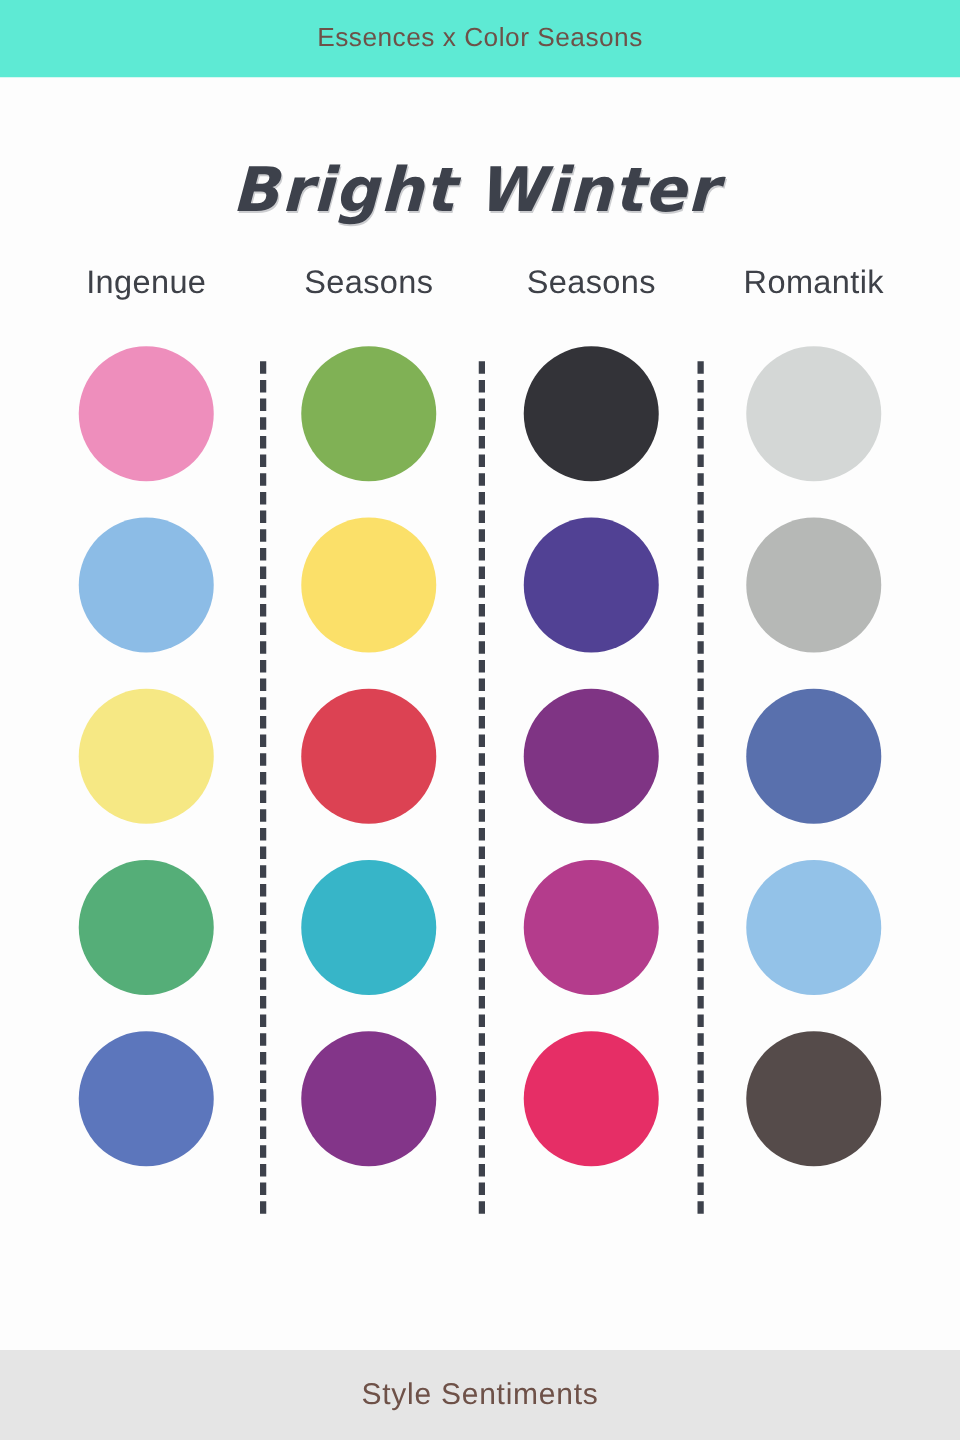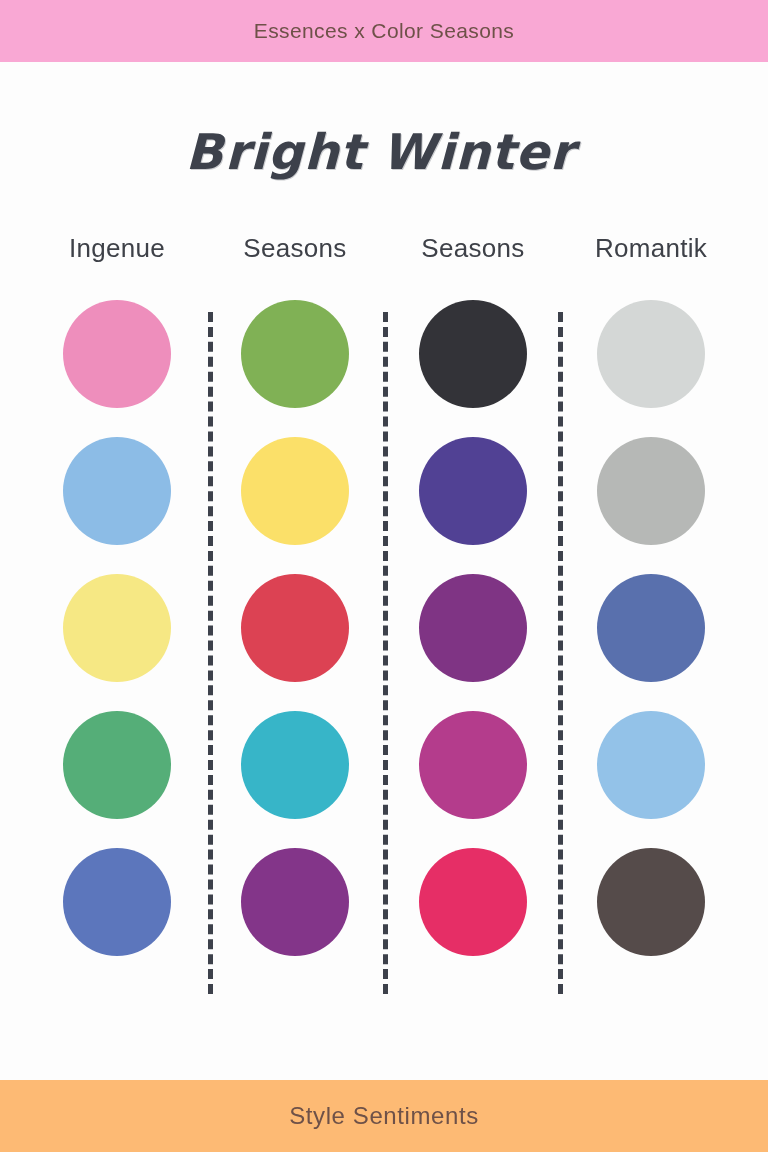--- a/index.html
+++ b/index.html
@@ -64,21 +64,21 @@
     font-weight: 700;
     font-style: italic;
     color: #3D414B;
     letter-spacing: 1px;
     transform: skewX(-4deg);
     text-shadow: 1px 1px 0 rgba(61,65,75,0.25);
   }
 
   
   .grid {
-    margin-top: 52px;
+    margin-top: 29px;
     width: 700px;
     display: grid;
     grid-template-columns: repeat(4, 1fr);
     column-gap: 12px;
     position: relative;
   }
 
   .col {
     position: relative;
     display: flex;
@@ -127,21 +127,21 @@
     grid-template-columns: repeat(4, 1fr);
     pointer-events: none;
   }
   .dividers-layer > div { position: relative; }
 </style>
 </head>
 <body>
 
 <div class="poster">
 
-  <div class="band band-top" style="background: #f9a8d4;">
+  <div class="band band-top" style="background: #5eead4;">
     <div class="band-text" style="color: rgb(110, 81, 72);">Essences x Color Seasons</div>
   </div>
 
   <div class="sheet" style="background: rgb(253, 253, 253);">
 
     <div class="season-title" style="color: rgb(61, 65, 75);">Bright Winter</div>
 
     <div class="grid">
       <div class="dividers-layer">
         <div></div>
@@ -196,17 +196,17 @@
           <div class="swatch" style="background: rgb(182, 184, 182);"></div>
           <div class="swatch" style="background: rgb(89, 112, 173);"></div>
           <div class="swatch" style="background: rgb(147, 194, 232);"></div>
           <div class="swatch" style="background: rgb(85, 75, 74);"></div>
         </div>
       </div>
 
     </div>
   </div>
 
-  <div class="band band-bottom" style="background: #fdba74;">
+  <div class="band band-bottom" style="background: #e5e5e5;">
     <div class="band-text" style="color: rgb(110, 81, 72);">Style Sentiments</div>
   </div>
 
 </div>
 
 </body></html>

